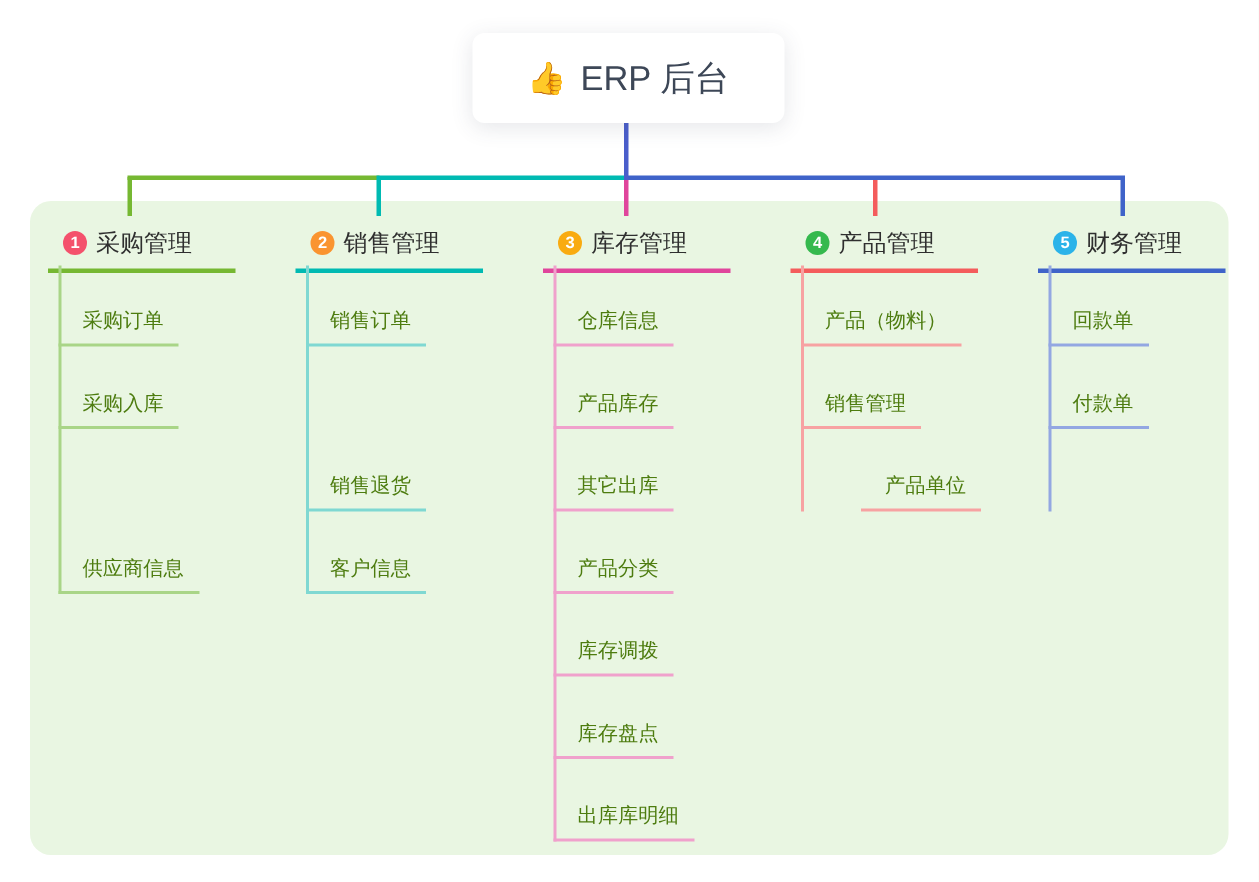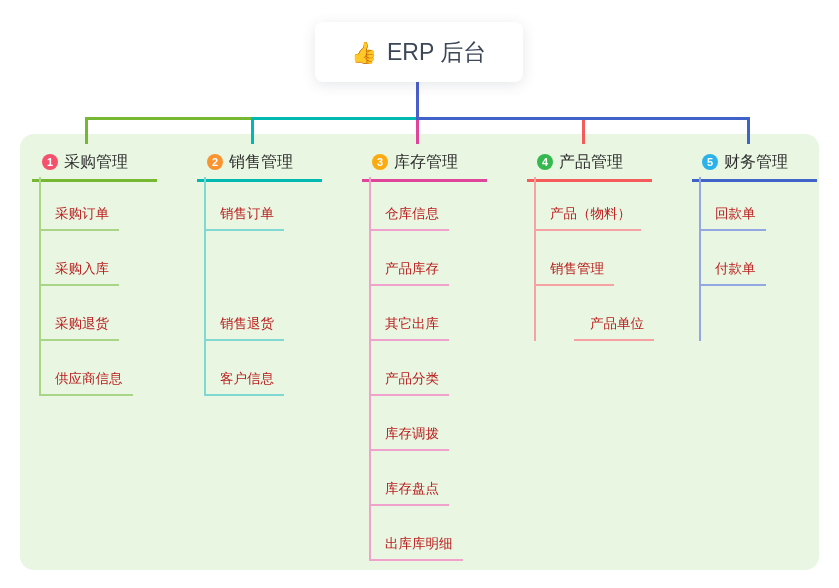--- a/index.html
+++ b/index.html
@@ -31,21 +31,21 @@
   }
   .badge{
     width:16px;height:16px;border-radius:50%;flex:0 0 16px;
     color:#ffffff;font-size:11px;font-weight:600;line-height:16px;text-align:center;
   }
   .vspine{position:absolute;width:2px;}
   .child{
     position:absolute;
     padding:0 10px 7px 16px;
     border-bottom:2px solid #ccc;
-    font-size:13.5px;line-height:16px;color:#b91c1c;white-space:nowrap;
+    font-size:13.5px;line-height:16px;color:#4d7c0f;white-space:nowrap;
   }
 </style>
 </head>
 <body>
 
 <div class="stage" style="background: rgb(255, 255, 255);">
 
   <div class="panel" style="background: rgb(233, 246, 226);"></div>
 
   <div class="vline" style="left: 85px; top: 118px; height: 26px; background: rgb(118, 184, 50);"></div>
@@ -65,21 +65,20 @@
     <span>ERP 后台</span>
   </div>
 
   <div class="bhead" style="left: 32px; top: 149px; border-color: rgb(118, 184, 50);">
     <span class="badge" style="background: rgb(244, 81, 108);">1</span>
     <span>采购管理</span>
   </div>
   <div class="vspine" style="left: 39px; top: 177px; height: 219px; background: rgb(169, 213, 135);"></div>
   <div class="child" style="left: 39px; top: 206px; border-color: rgb(169, 213, 135);">采购订单</div>
   <div class="child" style="left: 39px; top: 261px; border-color: rgb(169, 213, 135);">采购入库</div>
-  <div class="child" style="left: 39px; top: 316px; border-color: rgb(169, 213, 135);">采购退货</div>
   <div class="child" style="left: 39px; top: 371px; border-color: rgb(169, 213, 135);">供应商信息</div>
 
   <div class="bhead" style="left: 197px; top: 149px; border-color: rgb(0, 186, 178);">
     <span class="badge" style="background: rgb(250, 148, 48);">2</span>
     <span>销售管理</span>
   </div>
   <div class="vspine" style="left: 204px; top: 177px; height: 219px; background: rgb(127, 216, 210);"></div>
   <div class="child" style="left: 204px; top: 206px; border-color: rgb(127, 216, 210);">销售订单</div>
   <div class="child" style="left: 204px; top: 316px; border-color: rgb(127, 216, 210);">销售退货</div>
   <div class="child" style="left: 204px; top: 371px; border-color: rgb(127, 216, 210);">客户信息</div>

